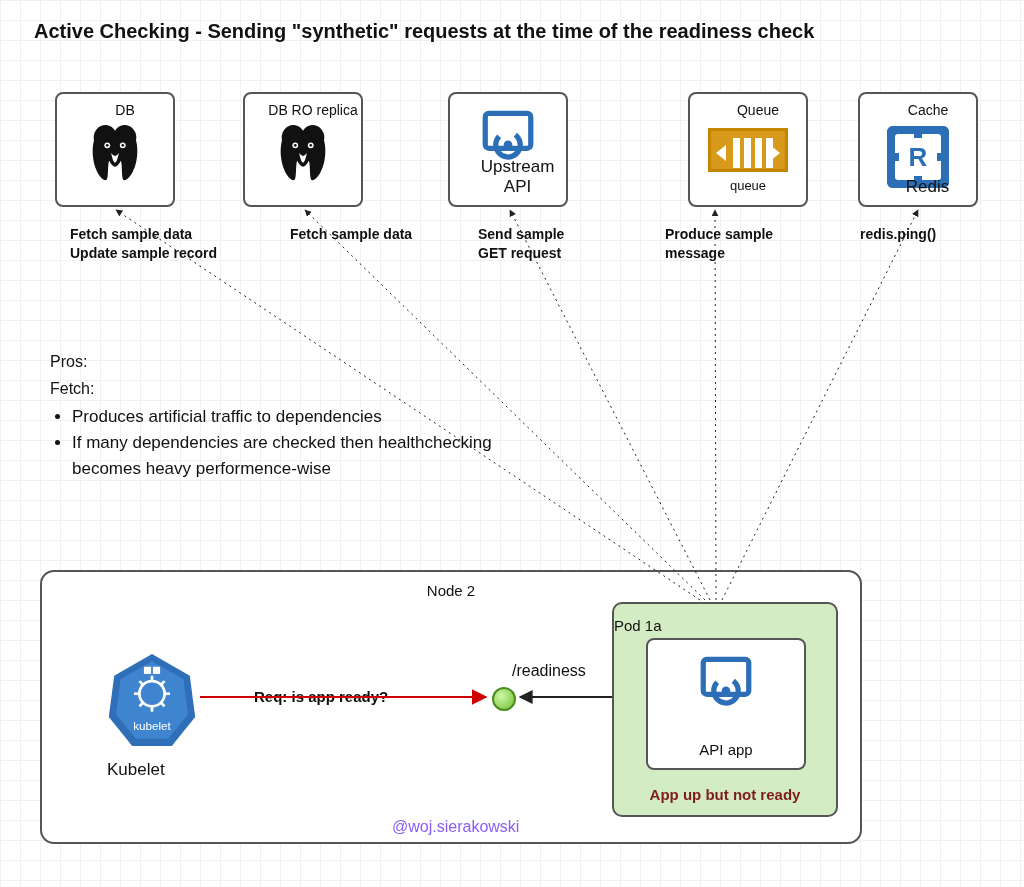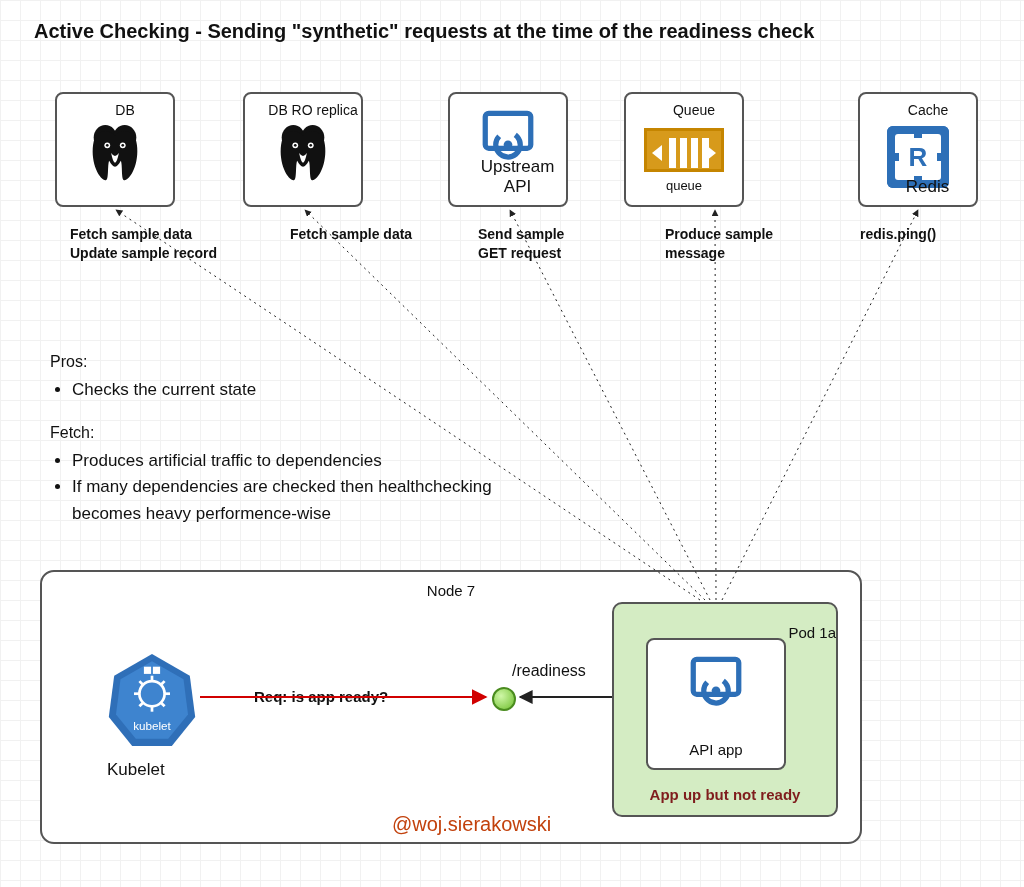--- a/index.html
+++ b/index.html
@@ -56,32 +56,32 @@
   .readiness-label { position:absolute; left:470px; top:90px; font-size:16px; }
   .green-dot {
     position:absolute; left:450px; top:115px; width:24px; height:24px; border-radius:50%;
     background: radial-gradient(circle at 35% 35%, #cff7a7, #6fbf2f);
     border: 2px solid #4a8c1f;
   }
   .pod-box {
     position:absolute; right:22px; top:30px; width:226px; height:215px;
     border:2px solid #555; border-radius:10px; background:#d4ecc3;
   }
-  .pod-title { text-align:right; font-size:15px; margin-top:20px; }
+  .pod-title { text-align:left; font-size:15px; margin-top:13px; }
   .app-box {
-    position:absolute; left:32px; top:34px; width:140px; height:132px;
+    position:absolute; left:32px; top:34px; width:160px; height:132px;
     border:2px solid #555; border-radius:8px; background:#fff; text-align:center;
   }
   .app-label { position:absolute; bottom:10px; left:0; right:0; font-size:15px; }
   .app-status {
     position:absolute; bottom:12px; left:0; right:0; text-align:center;
     color:#7f1d1d; font-weight:bold; font-size:15px;
   }
   .watermark {
-    position:absolute; left:350px; bottom:6px; font-size:20px; color:#c2410c;
+    position:absolute; left:350px; bottom:6px; font-size:16px; color:#8b5cf6;
   }
   svg.overlay { position:absolute; top:0; left:0; pointer-events:none; }
 
   
   .icon-wrap { display:inline-block; }
   .pg-icon svg { width:62px; height:62px; }
   .svc-icon svg { width:56px; height:56px; }
   .queue-icon { display:inline-block; width:80px; height:44px; background:#d79a1b; border:3px solid #c58500; position:relative; margin-top:4px; }
   .queue-icon .bars { position:absolute; left:22px; top:7px; display:flex; gap:4px; }
   .queue-icon .bars span { width:7px; height:30px; background:#fff; display:block; }
@@ -153,21 +153,21 @@
       <span class="icon-wrap svc-icon" aria-label="Service API">
         <svg viewBox="0 0 64 64">
             <rect x="6" y="6" width="52" height="40" rx="4" fill="none" stroke="#2d6fb7" stroke-width="6"></rect>
             <circle cx="32" cy="42" r="14" fill="none" stroke="#2d6fb7" stroke-width="6" stroke-dasharray="64 20" transform="rotate(-40 32 42)"></circle>
             <circle cx="32" cy="42" r="5" fill="#2d6fb7"></circle>
           </svg>
       </span>
       <span class="dep-sublabel">Upstream API</span>
     </div>
 
-    <div class="dep-card" style="left:624px">
+    <div class="dep-card" style="left:688px">
       <span class="dep-label">Queue</span>
       <span class="queue-icon" aria-label="Queue">
         <span class="tri l"></span>
         <span class="bars">
             <span></span>
             <span></span>
             <span></span>
             <span></span>
           </span>
         <span class="tri r"></span>
@@ -185,32 +185,29 @@
   <div class="conn-row">
     <div class="conn-label" style="left:70px">Fetch sample data<br>Update sample record</div>
     <div class="conn-label" style="left:290px">Fetch sample data</div>
     <div class="conn-label" style="left:478px">Send sample<br>GET request</div>
     <div class="conn-label" style="left:665px">Produce sample<br>message</div>
     <div class="conn-label" style="left:860px">redis.ping()</div>
   </div>
 
   <div class="proscons">
     <h4>Pros:</h4>
-    <ul>
-      <li>Checks the current state</li>
-    </ul>
     <h4>Fetch:</h4>
     <ul>
       <li>Produces artificial traffic to dependencies</li>
       <li>If many dependencies are checked then healthchecking becomes heavy performence-wise</li>
     </ul>
   </div>
 
   <div class="node-box">
-    <div class="node-title">Node 7</div>
+    <div class="node-title">Node 2</div>
 
     <div class="kubelet-wrap">
       <span aria-label="Kubelet hexagon badge">
         <svg class="kubelet-badge" viewBox="0 0 100 110">
           <polygon points="50,4 92,28 98,74 72,106 28,106 2,74 8,28" fill="#2f6fb8"></polygon>
           <polygon points="50,12 85,32 90,71 68,98 32,98 10,71 15,32" fill="#3e84cf"></polygon>
           <circle cx="50" cy="48" r="14" fill="none" stroke="#fff" stroke-width="3"></circle>
           <g stroke="#fff" stroke-width="3">
             <line x1="50" y1="28" x2="50" y2="34"></line>
               <line x1="50" y1="62" x2="50" y2="68"></line>

